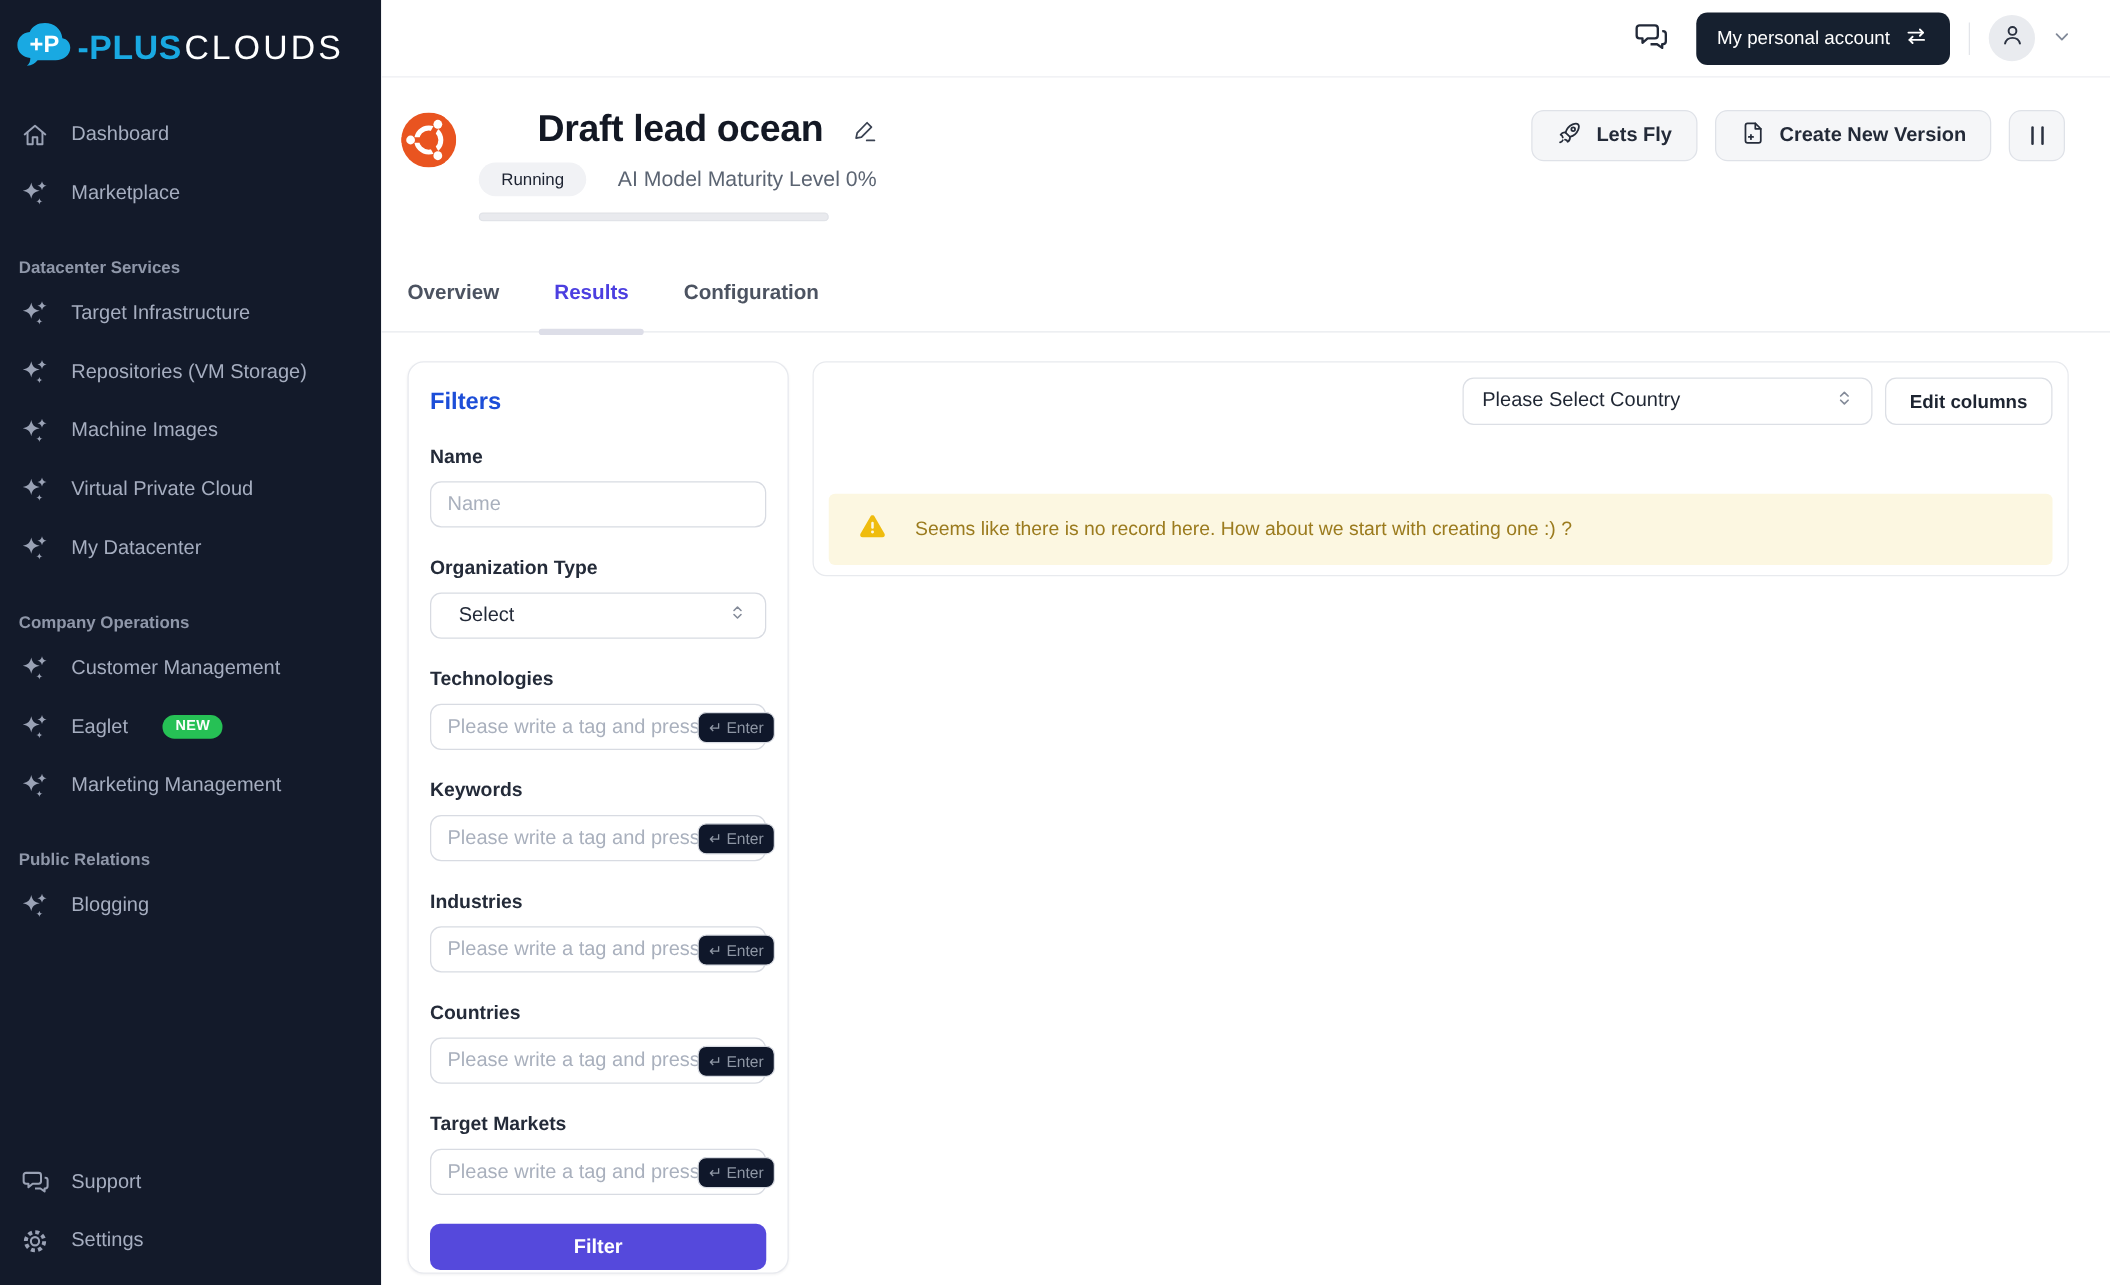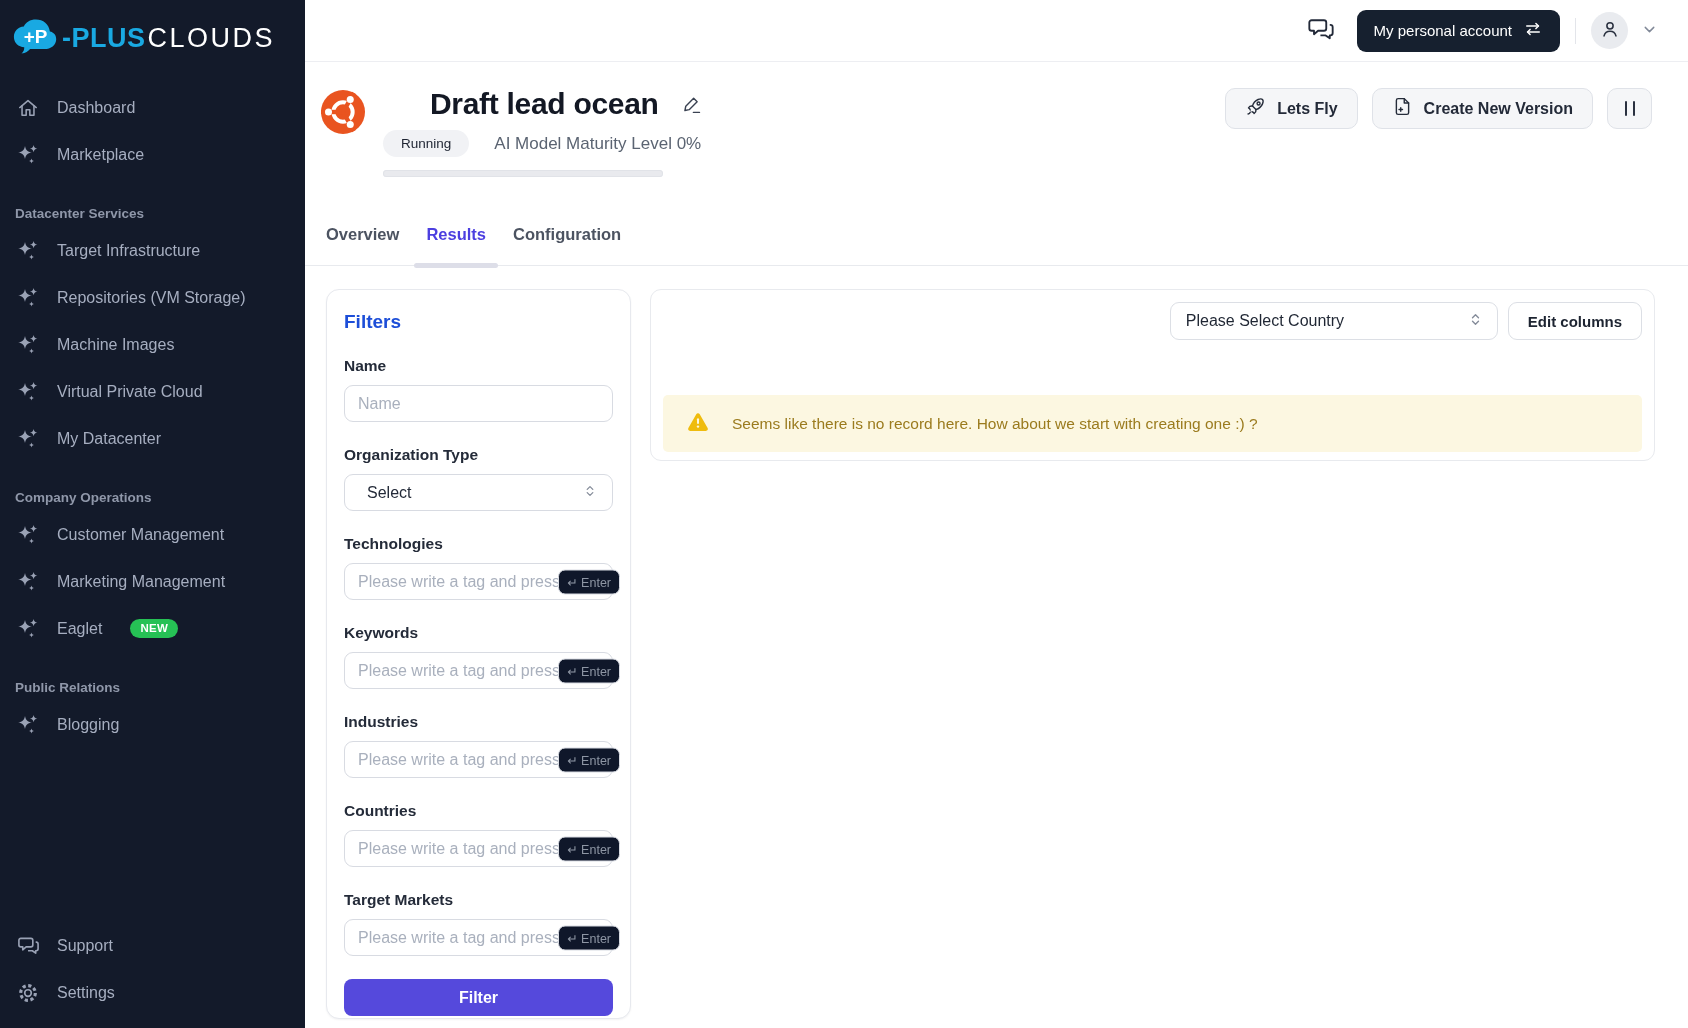--- a/index.html
+++ b/index.html
@@ -51,21 +51,21 @@
               box-shadow:inset 0 0 0 1px #e1e3e8; overflow:hidden; }
   .progress-fill { height:100%; width:0%; background:#19a9e2; border-radius:6px; }
   .ph-actions { display:flex; gap:14px; margin-top:1px; }
   .btn-light { height:41px; display:flex; align-items:center; gap:11px; padding:0 19px;
                background:#f5f6f8; border:1px solid #dfe2e8; border-radius:10px;
                font-family:inherit; font-size:16px; font-weight:600; color:#232a38; cursor:pointer; }
   .btn-pause { width:45px; justify-content:center; padding:0; gap:6px; }
   .pause-bar { width:2px; height:15px; background:#2a3140; border-radius:1px; }
   
   .tabs-section { margin-top:48px; border-bottom:1px solid #e8eaee; padding-left:21px;
-                  display:flex; gap:27px; flex:none; }
+                  display:flex; gap:44px; flex:none; }
   .tab { padding-bottom:21px; font-size:16.5px; font-weight:600; color:#4c5361;
          position:relative; cursor:pointer; background:none; border:none; font-family:inherit; }
   .tab.active { color:#4c3fe0; }
   .tab.active::after { content:""; position:absolute; left:-12px; right:-12px; bottom:-3px;
                        height:5px; background:#dddee8; border-radius:3px; }
   
   .content { display:flex; gap:19px; padding:23px 33px 0 21px; flex:1; overflow:hidden; align-items:flex-start; }
   .filters-card { width:305px; min-width:305px; height:730px; background:#fff;
                   border:1px solid #e7e9ee; border-radius:13px; padding:21px 17px;
                   box-shadow:0 1px 2px rgba(16,24,40,.05); }
@@ -196,32 +196,32 @@
     <span class="nav-label">Customer Management</span>
   </div>
   <div class="nav-item">
     <span class="nav-icon">
         <svg width="24" height="24" viewBox="0 0 24 24" fill="#9aa2b5">
           <path d="M9 3c.9 4.2 2.4 5.7 6.8 6.5C11.4 10.3 9.9 11.8 9 16c-.9-4.2-2.4-5.7-6.8-6.5C6.6 8.7 8.1 7.2 9 3Z"></path>
           <path d="M17.6 2c.5 2.3 1.3 3.1 3.7 3.6-2.4.5-3.2 1.3-3.7 3.6-.5-2.3-1.3-3.1-3.7-3.6 2.4-.5 3.2-1.3 3.7-3.6Z"></path>
           <path d="M15.5 15.5c.35 1.6.95 2.2 2.6 2.5-1.65.3-2.25.9-2.6 2.5-.35-1.6-.95-2.2-2.6-2.5 1.65-.3 2.25-.9 2.6-2.5Z"></path>
         </svg>
       </span>
-    <span class="nav-label">Marketing Management</span>
-  </div>
-  <div class="nav-item">
-    <span class="nav-icon">
-        <svg width="24" height="24" viewBox="0 0 24 24" fill="#9aa2b5">
-          <path d="M9 3c.9 4.2 2.4 5.7 6.8 6.5C11.4 10.3 9.9 11.8 9 16c-.9-4.2-2.4-5.7-6.8-6.5C6.6 8.7 8.1 7.2 9 3Z"></path>
-          <path d="M17.6 2c.5 2.3 1.3 3.1 3.7 3.6-2.4.5-3.2 1.3-3.7 3.6-.5-2.3-1.3-3.1-3.7-3.6 2.4-.5 3.2-1.3 3.7-3.6Z"></path>
-          <path d="M15.5 15.5c.35 1.6.95 2.2 2.6 2.5-1.65.3-2.25.9-2.6 2.5-.35-1.6-.95-2.2-2.6-2.5 1.65-.3 2.25-.9 2.6-2.5Z"></path>
-        </svg>
-      </span>
     <span class="nav-label">Eaglet</span>
     <span class="new-badge">NEW</span>
+  </div>
+  <div class="nav-item">
+    <span class="nav-icon">
+        <svg width="24" height="24" viewBox="0 0 24 24" fill="#9aa2b5">
+          <path d="M9 3c.9 4.2 2.4 5.7 6.8 6.5C11.4 10.3 9.9 11.8 9 16c-.9-4.2-2.4-5.7-6.8-6.5C6.6 8.7 8.1 7.2 9 3Z"></path>
+          <path d="M17.6 2c.5 2.3 1.3 3.1 3.7 3.6-2.4.5-3.2 1.3-3.7 3.6-.5-2.3-1.3-3.1-3.7-3.6 2.4-.5 3.2-1.3 3.7-3.6Z"></path>
+          <path d="M15.5 15.5c.35 1.6.95 2.2 2.6 2.5-1.65.3-2.25.9-2.6 2.5-.35-1.6-.95-2.2-2.6-2.5 1.65-.3 2.25-.9 2.6-2.5Z"></path>
+        </svg>
+      </span>
+    <span class="nav-label">Marketing Management</span>
   </div>
 
   <div class="section-header">Public Relations</div>
   <div class="nav-item">
     <span class="nav-icon">
         <svg width="24" height="24" viewBox="0 0 24 24" fill="#9aa2b5">
           <path d="M9 3c.9 4.2 2.4 5.7 6.8 6.5C11.4 10.3 9.9 11.8 9 16c-.9-4.2-2.4-5.7-6.8-6.5C6.6 8.7 8.1 7.2 9 3Z"></path>
           <path d="M17.6 2c.5 2.3 1.3 3.1 3.7 3.6-2.4.5-3.2 1.3-3.7 3.6-.5-2.3-1.3-3.1-3.7-3.6 2.4-.5 3.2-1.3 3.7-3.6Z"></path>
           <path d="M15.5 15.5c.35 1.6.95 2.2 2.6 2.5-1.65.3-2.25.9-2.6 2.5-.35-1.6-.95-2.2-2.6-2.5 1.65-.3 2.25-.9 2.6-2.5Z"></path>
         </svg>

